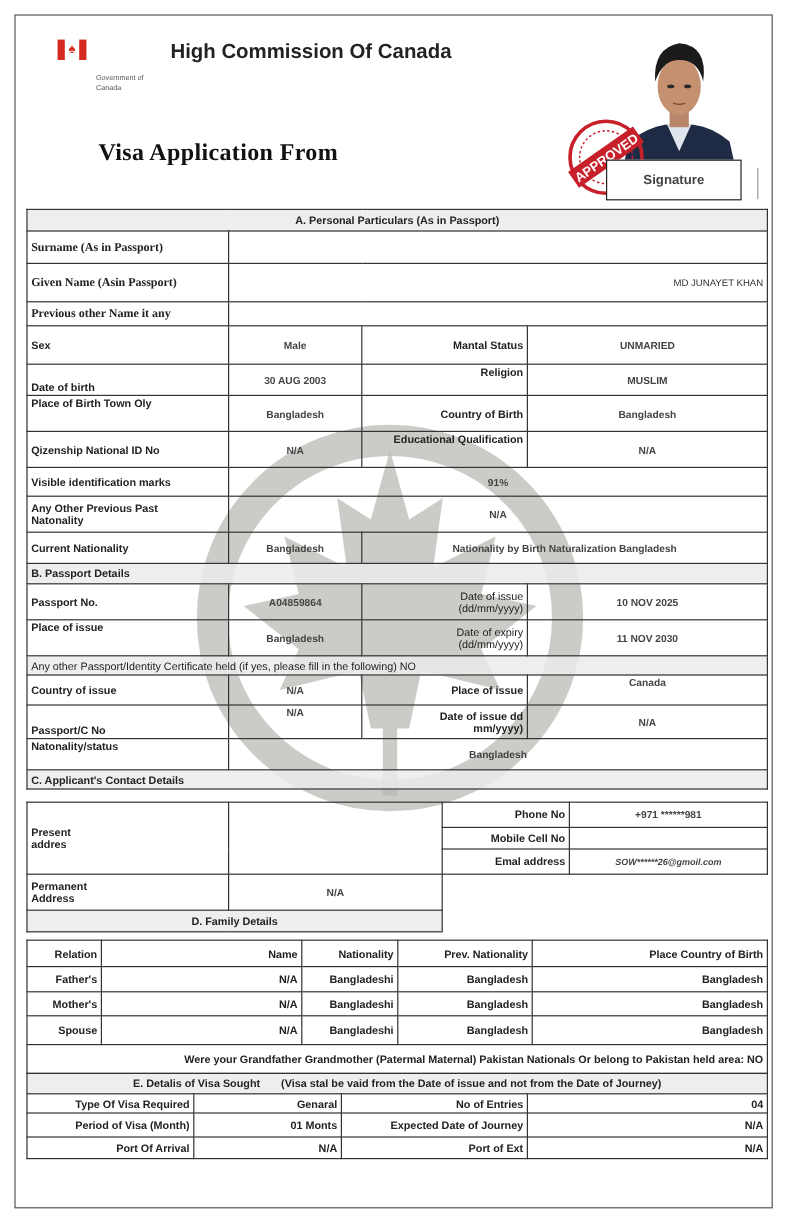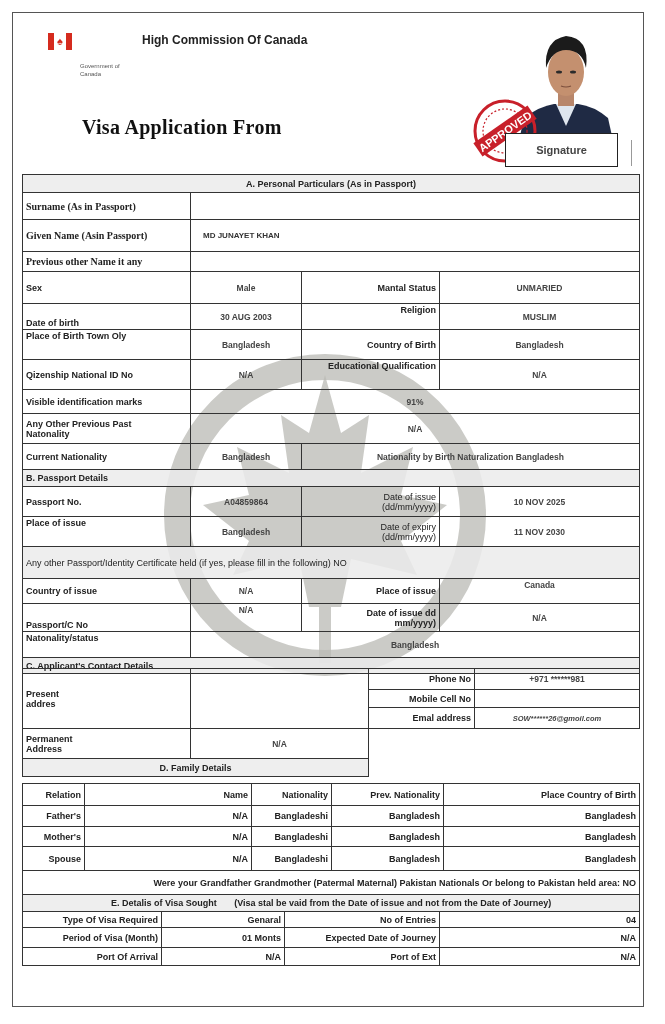--- a/index.html
+++ b/index.html
@@ -2,37 +2,37 @@
 <html><head>
 <meta charset="utf-8">
 <style>
   html, body { margin:0; padding:0; background:#ffffff; }
   body { width:665px; height:1024px; position:relative; overflow:hidden; font-family:"Liberation Sans", sans-serif; color:#222; }
   .page { position:absolute; left:12px; top:12px; width:632px; height:995px; border:1.5px solid #555; box-sizing:border-box; background:#fff; }
   .flag { position:absolute; left:48px; top:33px; width:24px; height:17px; }
   .flag .bar { position:absolute; top:0; width:6px; height:17px; background:#d52b1e; }
   .flag .bar.l { left:0; } .flag .bar.r { right:0; }
   .flag .leaf { position:absolute; left:7px; top:2px; width:10px; height:12px; color:#d52b1e; font-size:11px; line-height:12px; text-align:center; }
-  .hc-title { position:absolute; left:142px; top:33px; font-size:12px; font-weight:bold; color:#222; }
+  .hc-title { position:absolute; left:142px; top:33px; font-size:17px; font-weight:bold; color:#222; }
   .gov { position:absolute; left:80px; top:62px; font-size:6px; line-height:8px; color:#555; }
   .form-title { position:absolute; left:82px; top:116px; font-family:"Liberation Serif", serif; font-size:20px; font-weight:bold; color:#111; letter-spacing:0.3px; }
   .photo { position:absolute; left:520px; top:26px; width:92px; height:110px; overflow:hidden; }
   .stamp { position:absolute; left:472px; top:98px; width:66px; height:66px; }
   .sig-box { position:absolute; left:505px; top:133px; width:113px; height:34px; border:1.5px solid #222; box-sizing:border-box; background:#fff; display:flex; align-items:center; justify-content:center; font-size:11px; font-weight:bold; color:#444; }
   .sig-line { position:absolute; left:631px; top:140px; width:1px; height:26px; background:#999; }
   .watermark { position:absolute; left:155px; top:345px; width:340px; height:340px; pointer-events:none; }
   table.f { position:absolute; left:22px; border-collapse:collapse; table-layout:fixed; font-size:9px; }
   table.f td { border:1px solid #333; padding:1px 3px; vertical-align:middle; background:transparent; }
   .hdr { background:rgba(235,235,235,0.85) !important; font-weight:bold; text-align:center; }
   .hdrL { background:rgba(235,235,235,0.85) !important; font-weight:bold; text-align:left; }
   .lbl { font-weight:bold; text-align:left; }
   .serif { font-family:"Liberation Serif", serif; font-size:10px; }
   .c { text-align:right; font-weight:bold; }
   .val { text-align:center; font-weight:bold; color:#444; font-size:8.5px; }
-  .valL { text-align:left; font-weight:bold; color:#333; font-size:8px; padding-left:12px !important; }
+  .valL { text-align:right; font-weight:normal; color:#333; font-size:8px; padding-left:12px !important; }
   .top { vertical-align:top !important; }
   .email { font-style:italic; font-size:7.5px; color:#444; font-weight:bold; text-align:center; }
 </style>
 </head>
 <body>
 
 <div class="page"></div>
 
 <svg class="watermark" viewBox="0 0 340 340">
   <circle cx="170" cy="170" r="148" fill="none" stroke="#b9b9b4" stroke-width="26" opacity="0.75"></circle>
@@ -143,21 +143,21 @@
     <td class="val" style="text-align:center;">A04859864</td>
     <td class="c" style="font-weight:normal"><span>Date of issue</span><br><span>(dd/mm/yyyy)</span></td>
     <td class="val">10 NOV 2025</td>
   </tr>
   <tr style="height:30px">
     <td class="lbl top">Place of issue</td>
     <td class="val">Bangladesh</td>
     <td class="c" style="font-weight:normal"><span>Date of expiry</span><br><span>(dd/mm/yyyy)</span></td>
     <td class="val">11 NOV 2030</td>
   </tr>
-  <tr style="height:32px">
+  <tr style="height:16px">
         <td colspan="4" class="hdrL" style="font-weight:normal">Any other Passport/Identity Certificate held (if yes, please fill in the following) NO</td>
       </tr>
   <tr style="height:25px">
     <td class="lbl">Country of issue</td>
     <td class="val">N/A</td>
     <td class="c">Place of issue</td>
     <td class="val top">Canada</td>
   </tr>
   <tr style="height:28px">
     <td class="lbl" style="vertical-align:bottom">Passport/C No</td>

